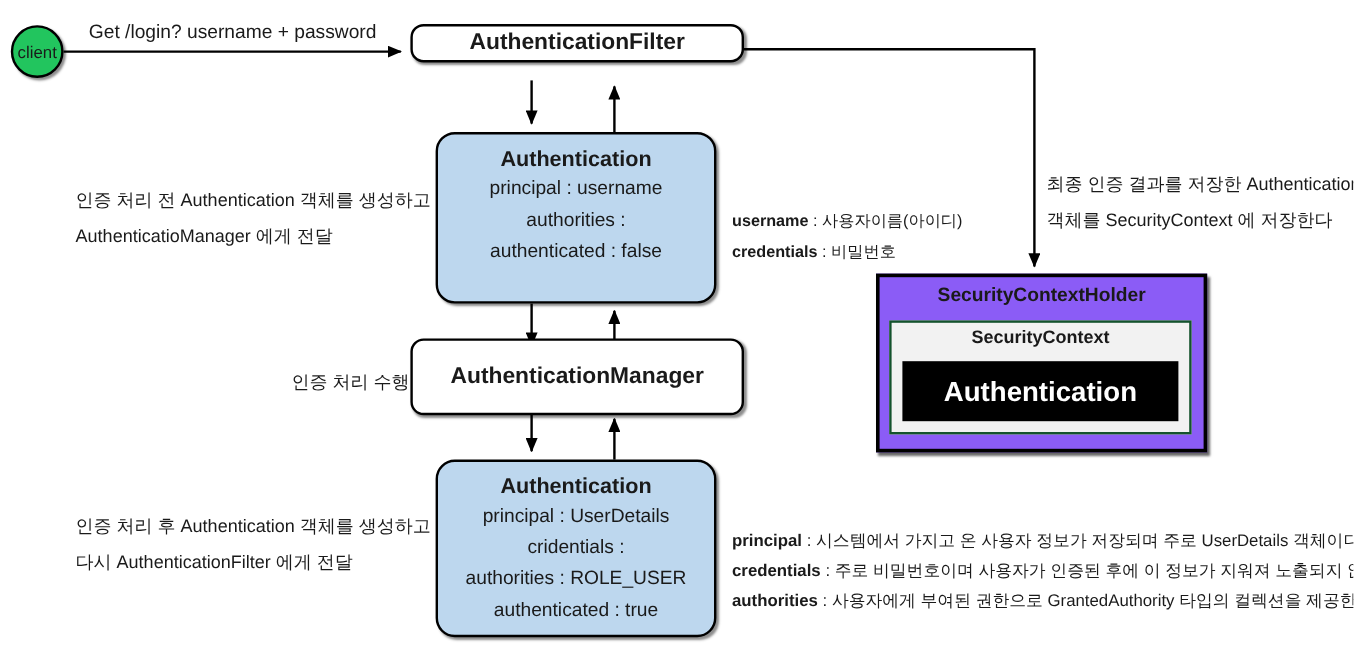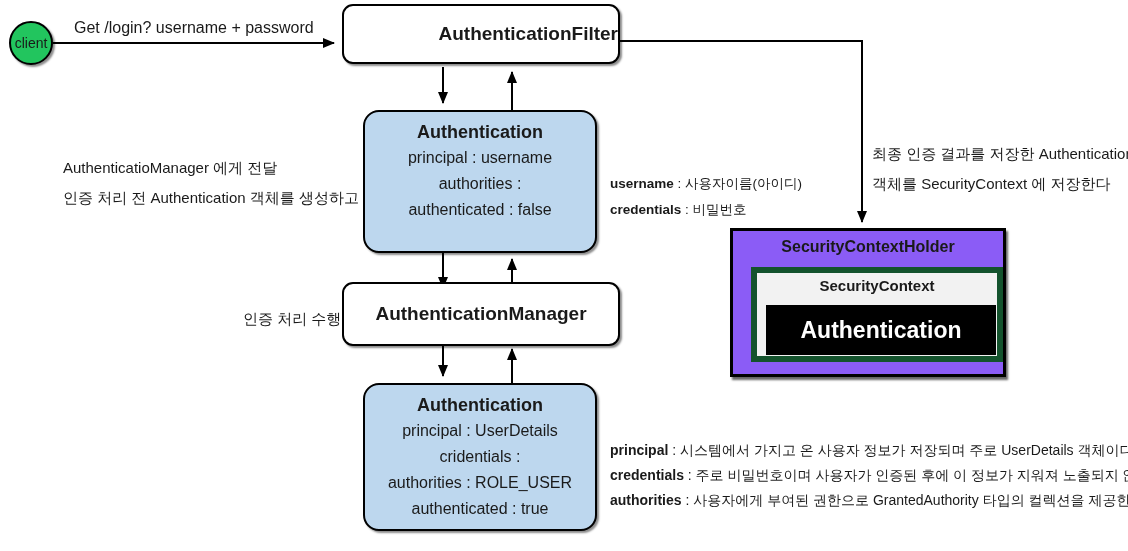--- a/index.html
+++ b/index.html
@@ -7,21 +7,21 @@
   .canvas{position:relative;width:1128px;height:551px;background:#fff;overflow:hidden;}
   .arrows{position:absolute;left:0;top:0;width:1128px;height:551px;pointer-events:none;}
 
   .circle{position:absolute;left:9px;top:21px;width:44px;height:44px;border:2.5px solid #000;
     border-radius:50%;background:#22c55e;display:flex;align-items:center;justify-content:center;
     font-size:14px;box-shadow:2px 2px 2px rgba(0,0,0,.45);box-sizing:border-box;}
 
   .rbox{position:absolute;background:#fff;border:2.5px solid #000;border-radius:11px;
     display:flex;align-items:center;justify-content:center;font-weight:bold;font-size:19px;
     box-shadow:2px 2px 2px rgba(0,0,0,.45);box-sizing:border-box;}
-  .rbox.filter{left:342px;top:4px;width:278px;height:60px;justify-content:flex-end;}
+  .rbox.filter{left:342px;top:20px;width:278px;height:32px;}
   .rbox.manager{left:342px;top:282px;width:278px;height:64px;}
 
   .bluebox{position:absolute;left:363px;width:234px;background:#BDD7EE;border:2.5px solid #000;
     border-radius:16px;box-shadow:2px 2px 2px rgba(0,0,0,.45);box-sizing:border-box;
     text-align:center;padding-top:7px;}
   .bluebox.pre{top:110px;height:143px;}
   .bluebox.post{top:383px;height:148px;}
   .bluebox .btitle{font-weight:bold;font-size:18px;line-height:26px;}
   .bluebox .bline{font-size:16px;line-height:26px;}
 
@@ -34,22 +34,22 @@
   .fieldnotes{position:absolute;white-space:nowrap;margin-top:20px;}
   .fieldnotes.top{left:610px;top:151px;font-size:13.5px;line-height:26px;}
   .fieldnotes.bottom{left:610px;top:418px;font-size:14px;line-height:25px;}
   .fieldnotes .lbl{font-weight:bold;}
 
   .reqlabel{position:absolute;left:74px;top:19px;font-size:16px;white-space:nowrap;}
 
   .holder{position:absolute;left:730px;top:228px;width:276px;height:149px;background:#8b5cf6;
     border:3px solid #000;box-sizing:border-box;box-shadow:2px 3px 2px rgba(0,0,0,.6);}
   .holder .htitle{text-align:center;font-weight:bold;font-size:16px;margin-top:7px;}
-  .context{position:absolute;left:18px;top:36px;width:252px;height:95px;background:#F2F2F2;
-    border:6px solid #14532d;box-sizing:border-box;}
+  .context{position:absolute;left:8px;top:36px;width:252px;height:95px;background:#F2F2F2;
+    border:2px solid #14532d;box-sizing:border-box;}
   .context .ctitle{text-align:center;font-weight:bold;font-size:15px;margin-top:4px;}
   .authblack{position:absolute;left:9px;top:32px;width:230px;height:50px;background:#000;
     color:#fff;display:flex;align-items:center;justify-content:center;font-weight:bold;font-size:23px;}
 </style>
 </head>
 <body>
 
 <div class="canvas">
 
   <svg class="arrows" viewBox="0 0 1128 551">
@@ -101,26 +101,30 @@
     <div class="htitle">SecurityContextHolder</div>
     <div class="context">
       <div class="ctitle">SecurityContext</div>
       <div class="authblack">
         <span>Authentication</span>
       </div>
     </div>
   </div>
 
   <div class="note note-pre">
+    <div>인증 처리 전 Authentication 객체를 생성하고</div>
     <div>AuthenticatioManager 에게 전달</div>
-    <div>인증 처리 전 Authentication 객체를 생성하고</div>
   </div>
 
   <div class="note note-manager">인증 처리 수행</div>
 
+  <div class="note note-post">
+    <div>인증 처리 후 Authentication 객체를 생성하고</div>
+    <div>다시 AuthenticationFilter 에게 전달</div>
+  </div>
 
   <div class="note note-store">
     <div>최종 인증 결과를 저장한 Authentication</div>
     <div>객체를 SecurityContext 에 저장한다</div>
   </div>
 
   <div class="fieldnotes top">
     <div>
       <span class="lbl">username</span><span> : 사용자이름(아이디)</span>
     </div>

